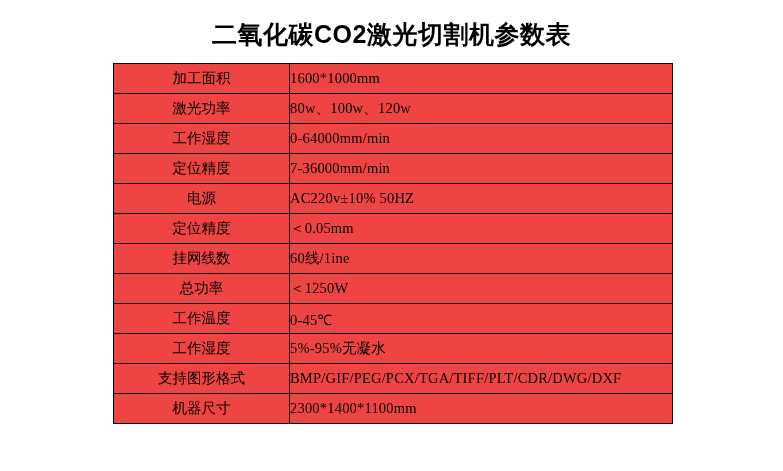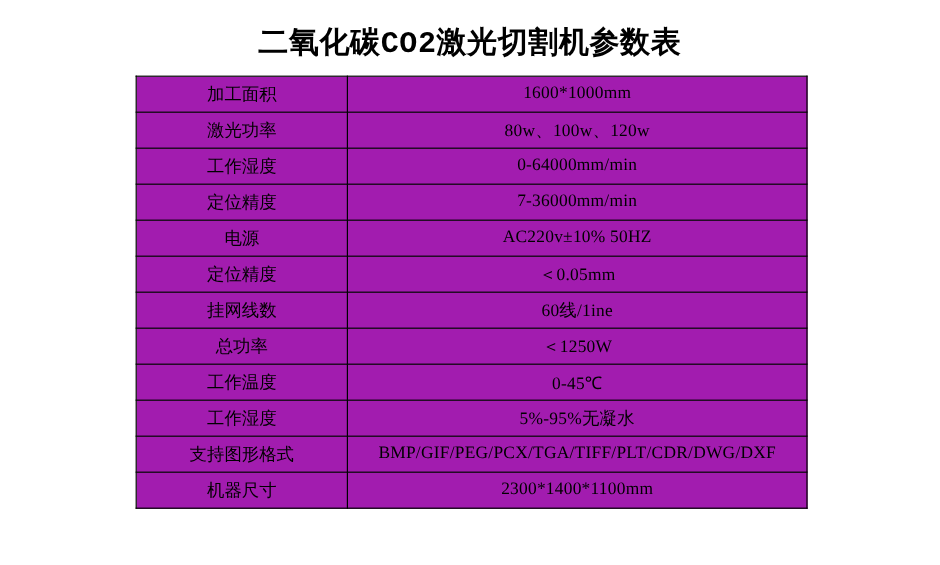--- a/index.html
+++ b/index.html
@@ -20,49 +20,49 @@
     box-sizing: border-box;
   }
   .title {
     text-align: center;
     font-size: 25px;
     font-weight: bold;
     color: #000000;
     letter-spacing: 0.5px;
     padding-top: 18px;
     padding-bottom: 12px;
-    font-family: Liberation Mono, monospace;
+    font-family: Liberation Sans, sans-serif;
   }
   .table-wrap {
     padding: 0 113px 0 113px;
     box-sizing: border-box;
   }
   table.spec {
     border-collapse: collapse;
     width: 557px;
     table-layout: fixed;
   }
   table.spec td {
     border: 1px solid #000000;
     height: 29px;
     padding: 0 0 0 0;
     vertical-align: middle;
     font-size: 14.5px;
     color: #000000;
-    background: #a21caf;
+    background: #ef4444;
   }
   td.label {
     width: 175px;
     text-align: center;
     font-family: "Liberation Sans", sans-serif;
     font-size: 15px;
   }
   td.value {
     width: 382px;
-    text-align: center;
+    text-align: left;
     padding-left: 9px;
     font-family: "Liberation Serif", serif;
     font-size: 14.5px;
     letter-spacing: 0.2px;
   }
 </style>
 </head>
 <body>
 
 <div class="page">

